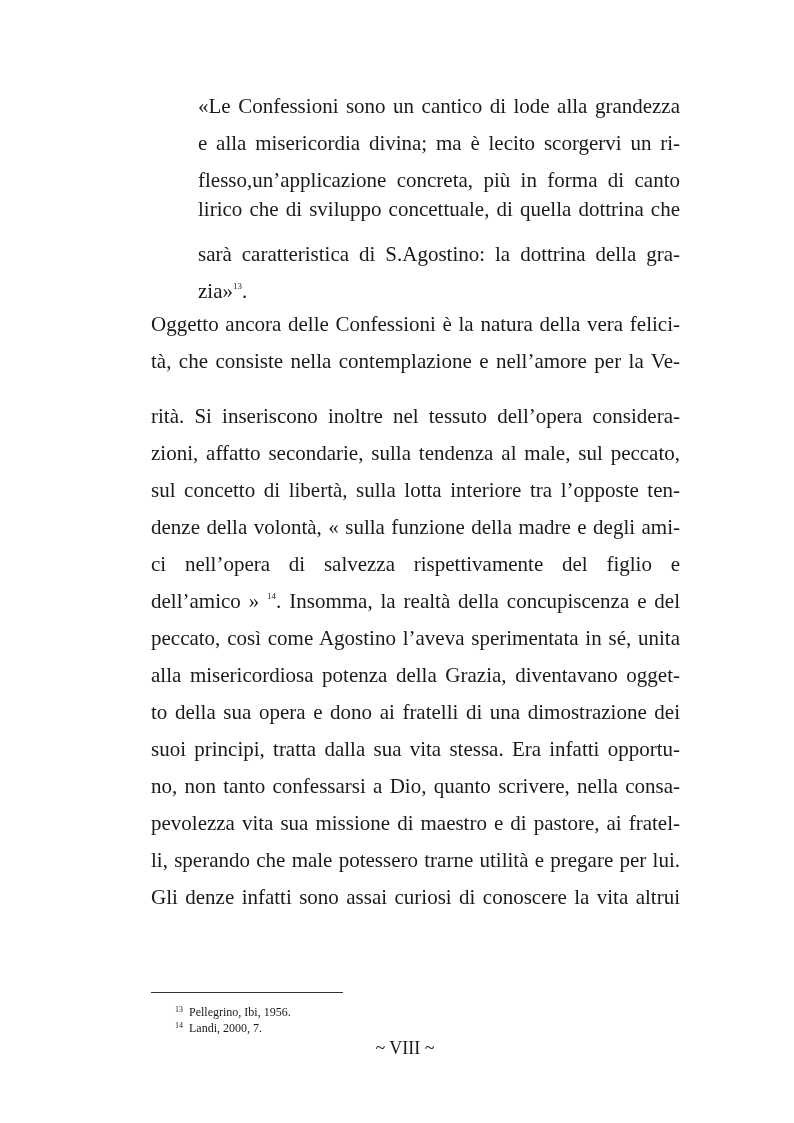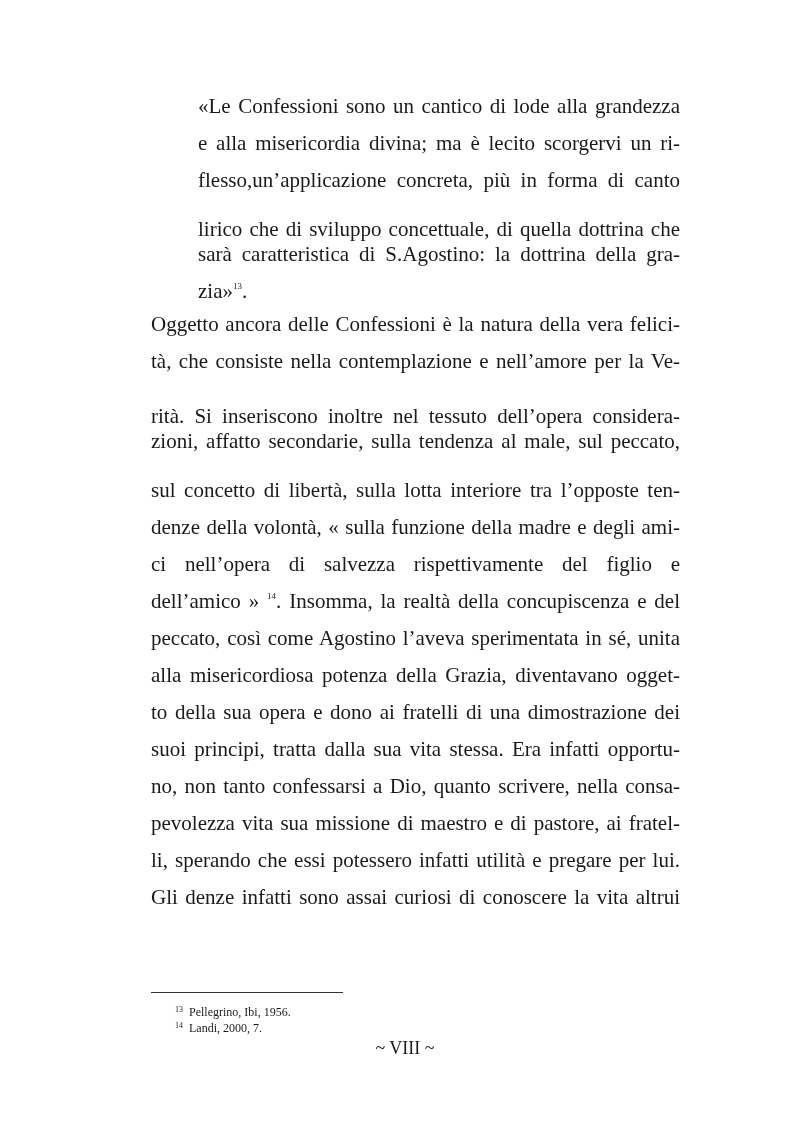--- a/index.html
+++ b/index.html
@@ -74,45 +74,45 @@
 </style>
 </head>
 <body>
 
 <div class="page">
 
   <div class="quote">
     <div class="line justify" style="top:93px">«Le Confessioni sono un cantico di lode alla grandezza</div>
     <div class="line justify" style="top:130px">e alla misericordia divina; ma è lecito scorgervi un ri-</div>
     <div class="line justify" style="top:167px">flesso,un’applicazione concreta, più in forma di canto</div>
-    <div class="line justify" style="top:216px">lirico che di sviluppo concettuale, di quella dottrina che</div>
+    <div class="line justify" style="top:196px">lirico che di sviluppo concettuale, di quella dottrina che</div>
     <div class="line justify" style="top:241px">sarà caratteristica di S.Agostino:  la dottrina della gra-</div>
     <div class="line" style="top:278px">
       <span>zia»</span><sup class="fn">13</sup><span>.</span>
     </div>
   </div>
 
   <div class="body-text">
     <div class="line justify" style="top:311px">Oggetto ancora delle Confessioni è la natura della vera felici-</div>
     <div class="line justify" style="top:348px">tà, che consiste nella contemplazione e nell’amore per la Ve-</div>
     <div class="line justify" style="top:403px">rità. Si inseriscono inoltre nel tessuto dell’opera considera-</div>
-    <div class="line justify" style="top:428px">zioni, affatto secondarie, sulla tendenza al male, sul peccato,</div>
+    <div class="line justify" style="top:440px">zioni, affatto secondarie, sulla tendenza al male, sul peccato,</div>
     <div class="line justify" style="top:477px">sul concetto di libertà, sulla lotta interiore tra l’opposte ten-</div>
     <div class="line justify" style="top:514px">denze della volontà, « sulla funzione della madre e degli ami-</div>
     <div class="line justify" style="top:551px">ci nell’opera di salvezza rispettivamente del figlio e</div>
     <div class="line justify" style="top:588px">
       <span>dell’amico » </span><sup class="fn">14</sup><span>. Insomma, la realtà della concupiscenza e del</span>
     </div>
     <div class="line justify" style="top:625px">peccato, così come Agostino l’aveva sperimentata in sé, unita</div>
     <div class="line justify" style="top:662px">alla misericordiosa potenza della Grazia, diventavano ogget-</div>
     <div class="line justify" style="top:699px">to della sua opera e dono ai fratelli di una dimostrazione dei</div>
     <div class="line justify" style="top:736px">suoi principi, tratta dalla sua vita stessa. Era infatti opportu-</div>
     <div class="line justify" style="top:773px">no, non tanto confessarsi a Dio, quanto scrivere, nella consa-</div>
     <div class="line justify" style="top:810px">pevolezza vita sua missione di maestro e di pastore, ai fratel-</div>
-    <div class="line justify" style="top:847px">li, sperando che essi potessero infatti utilità e pregare per lui.</div>
+    <div class="line justify" style="top:847px">li, sperando che male potessero trarne utilità e pregare per lui.</div>
     <div class="line justify" style="top:884px">Gli denze infatti sono assai curiosi di conoscere la vita altrui</div>
   </div>
 
   <div class="footnote-rule"></div>
   <div class="footnote" style="top:1002px">
     <span class="fn-num">13</span><span>Pellegrino, Ibi, 1956.</span>
   </div>
   <div class="footnote" style="top:1018px">
     <span class="fn-num">14</span><span>Landi, 2000, 7.</span>
   </div>

